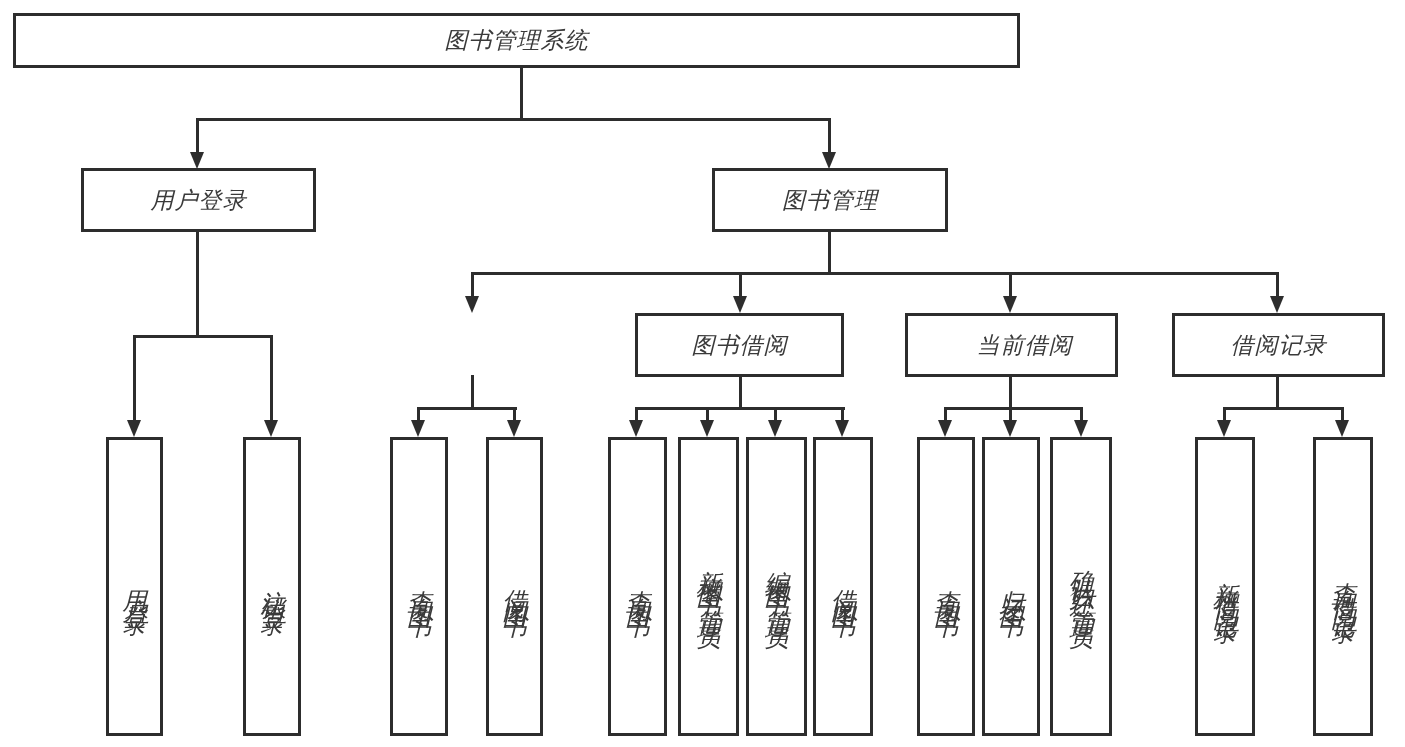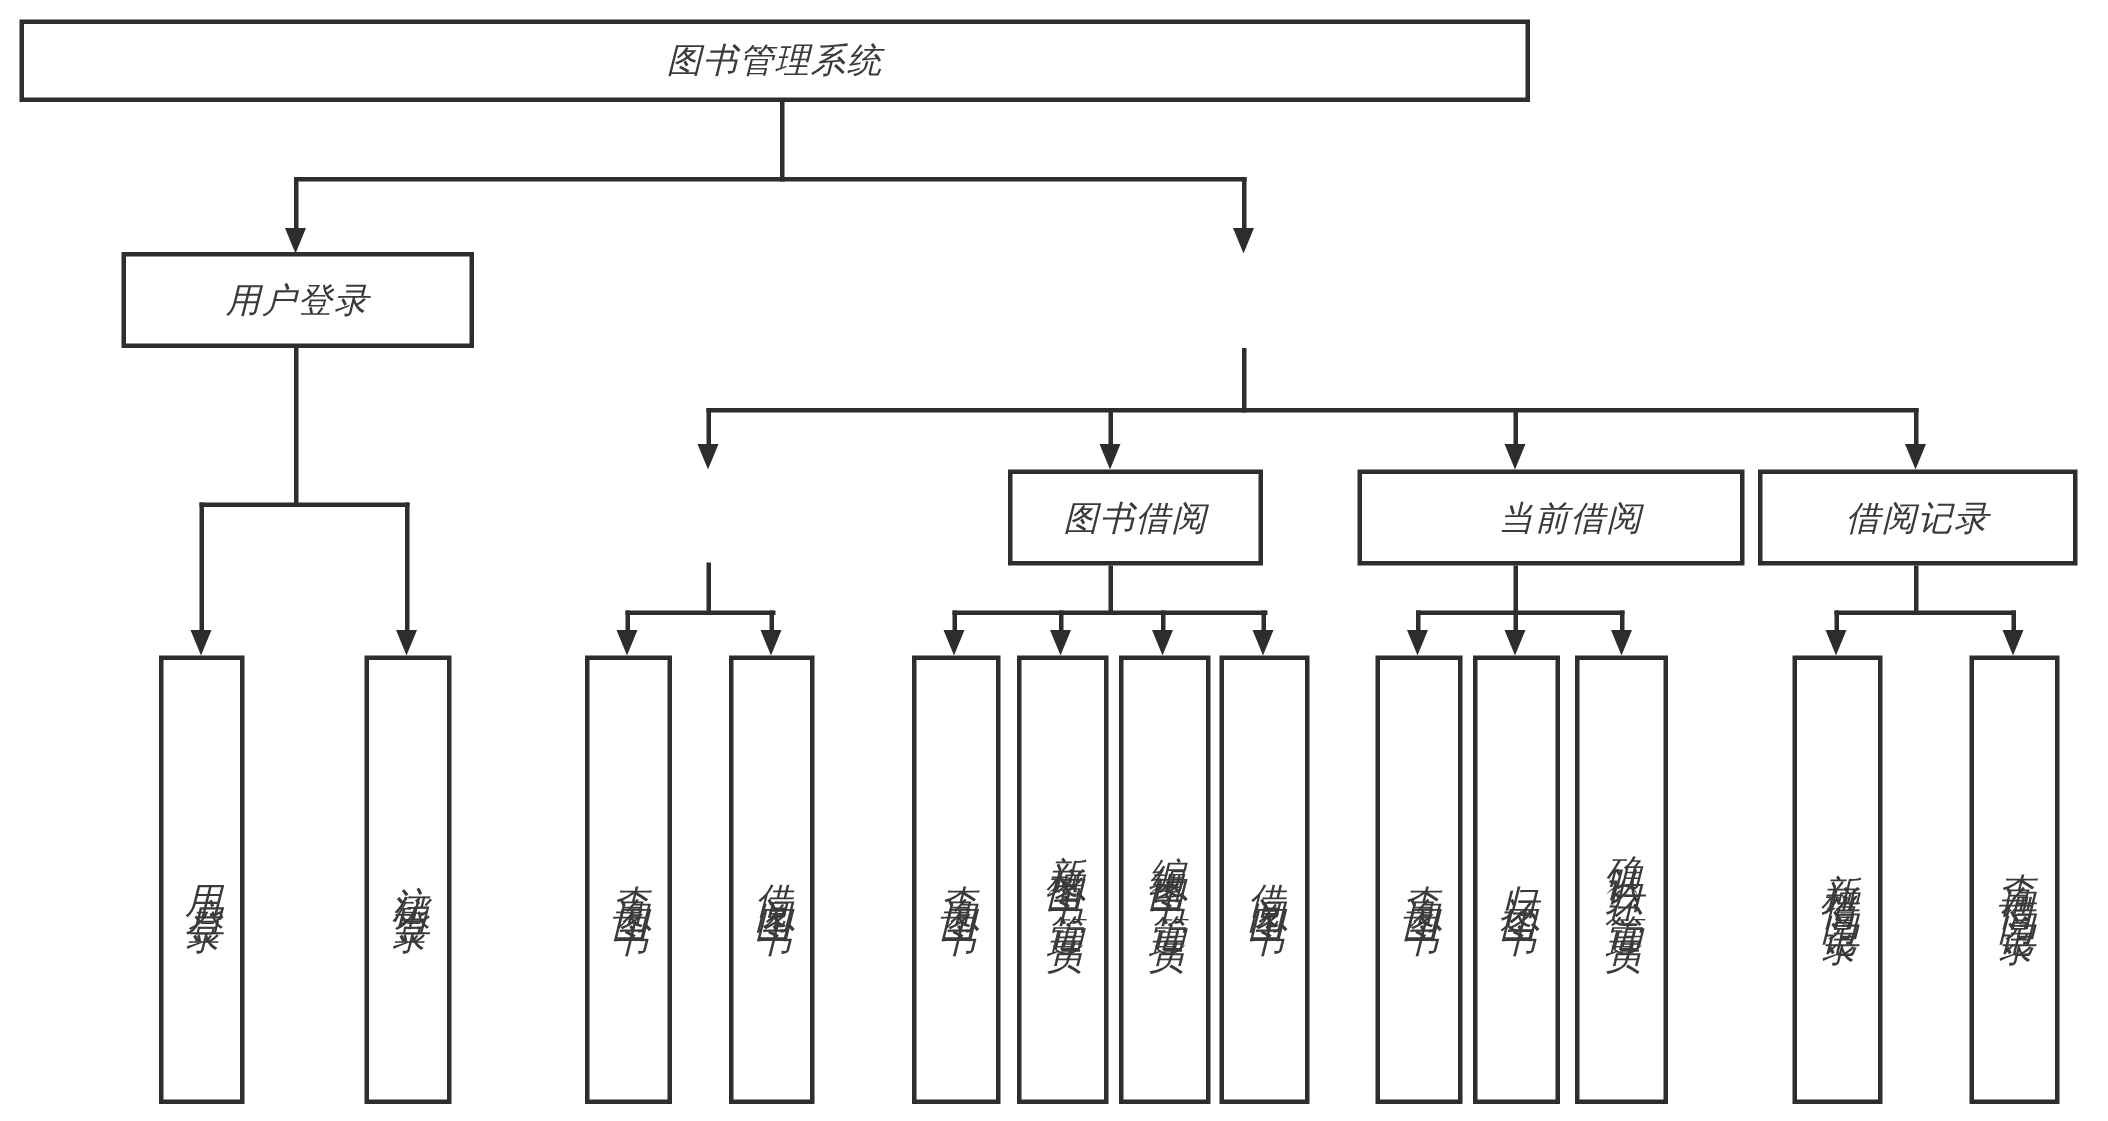--- a/index.html
+++ b/index.html
@@ -67,25 +67,28 @@
 
 <div id="canvas">
 
   <div class="box" style="left:13px; top:13px; width:1007px; height:55px;">
     <span class="hlabel">图书管理系统</span>
   </div>
 
   <div class="box" style="left:81px; top:168px; width:235px; height:64px;">
     <span class="hlabel">用户登录</span>
   </div>
+  <div class="box" style="left:712px; top:168px; width:236px; height:64px;">
+    <span class="hlabel">图书管理</span>
+  </div>
 
-  <div class="box" style="left:635px; top:313px; width:170px; height:64px;margin-left:37px;">
+  <div class="box" style="left:635px; top:313px; width:209px; height:64px;">
     <span class="hlabel">图书借阅</span>
   </div>
-  <div class="box" style="left:905px; top:313px; width:258px; height:64px;padding-left:26px;">
+  <div class="box" style="left:905px; top:313px; width:213px; height:64px;padding-left:26px;">
     <span class="hlabel">当前借阅</span>
   </div>
   <div class="box" style="left:1172px; top:313px; width:213px; height:64px;">
     <span class="hlabel">借阅记录</span>
   </div>
 
   <div class="box" style="left:106px; top:437px; width:57px; height:299px;">
     <span class="vlabel">用户登录</span>
   </div>
   <div class="box" style="left:243px; top:437px; width:58px; height:299px;">

